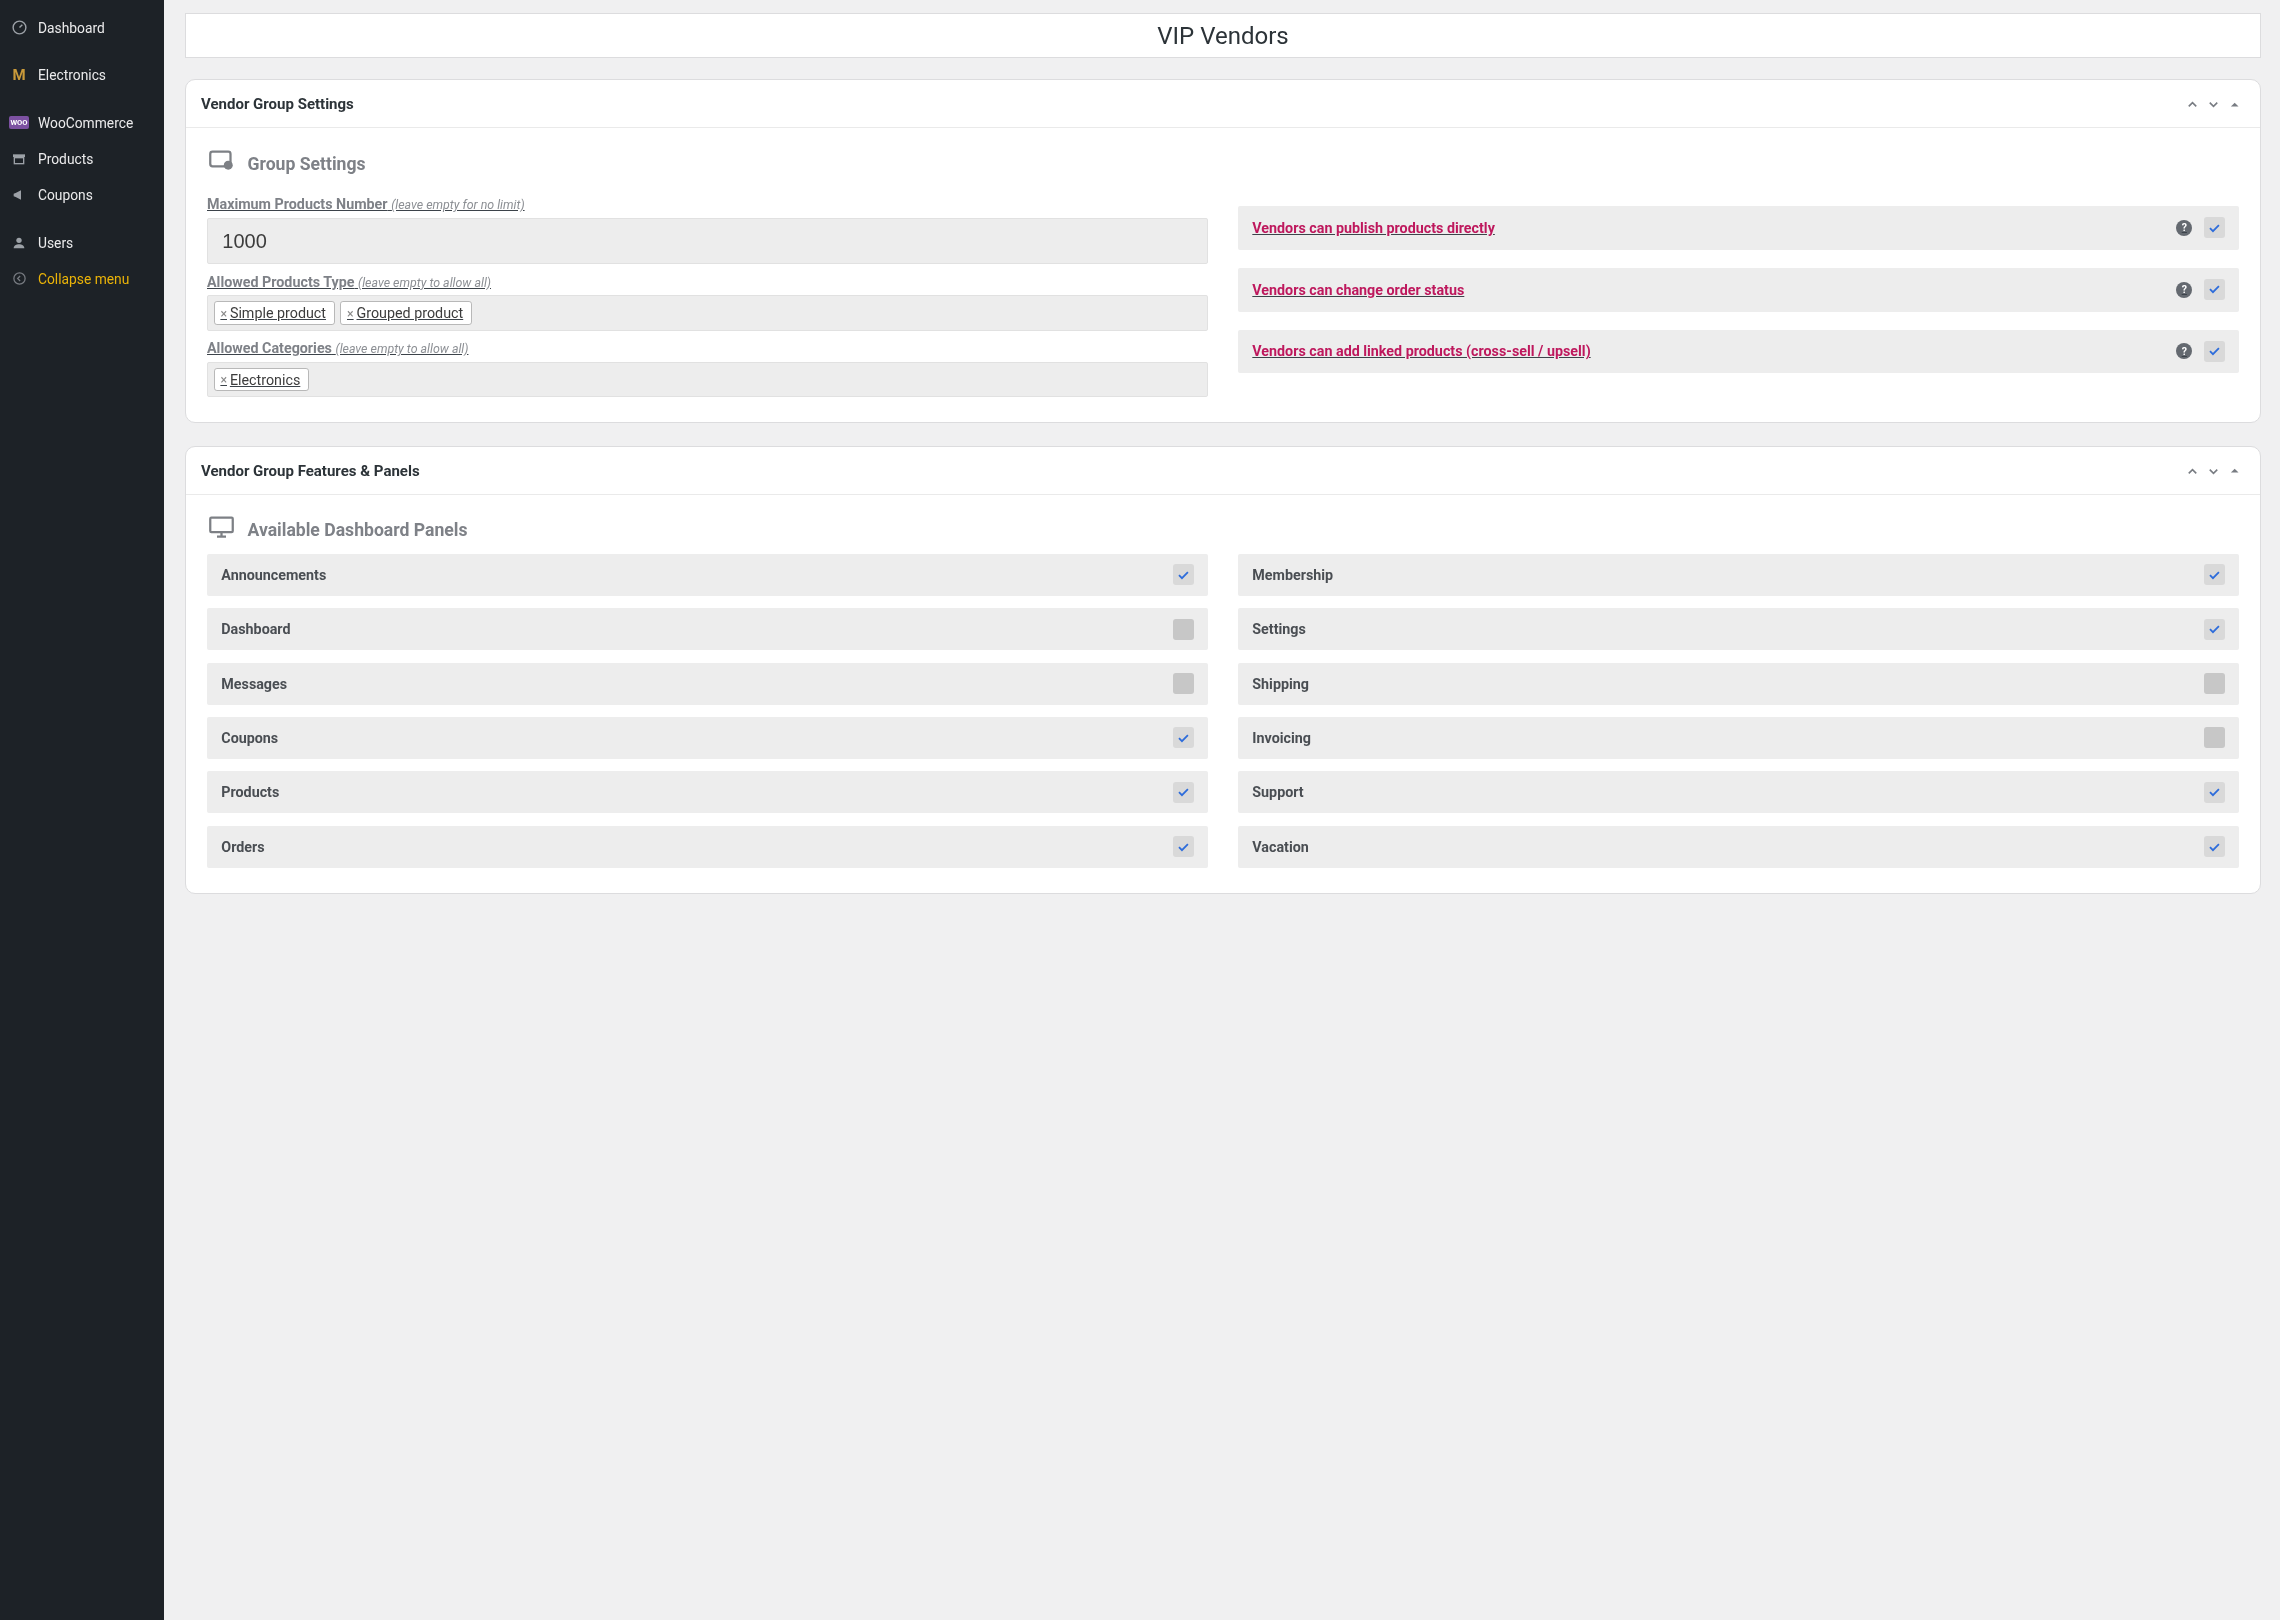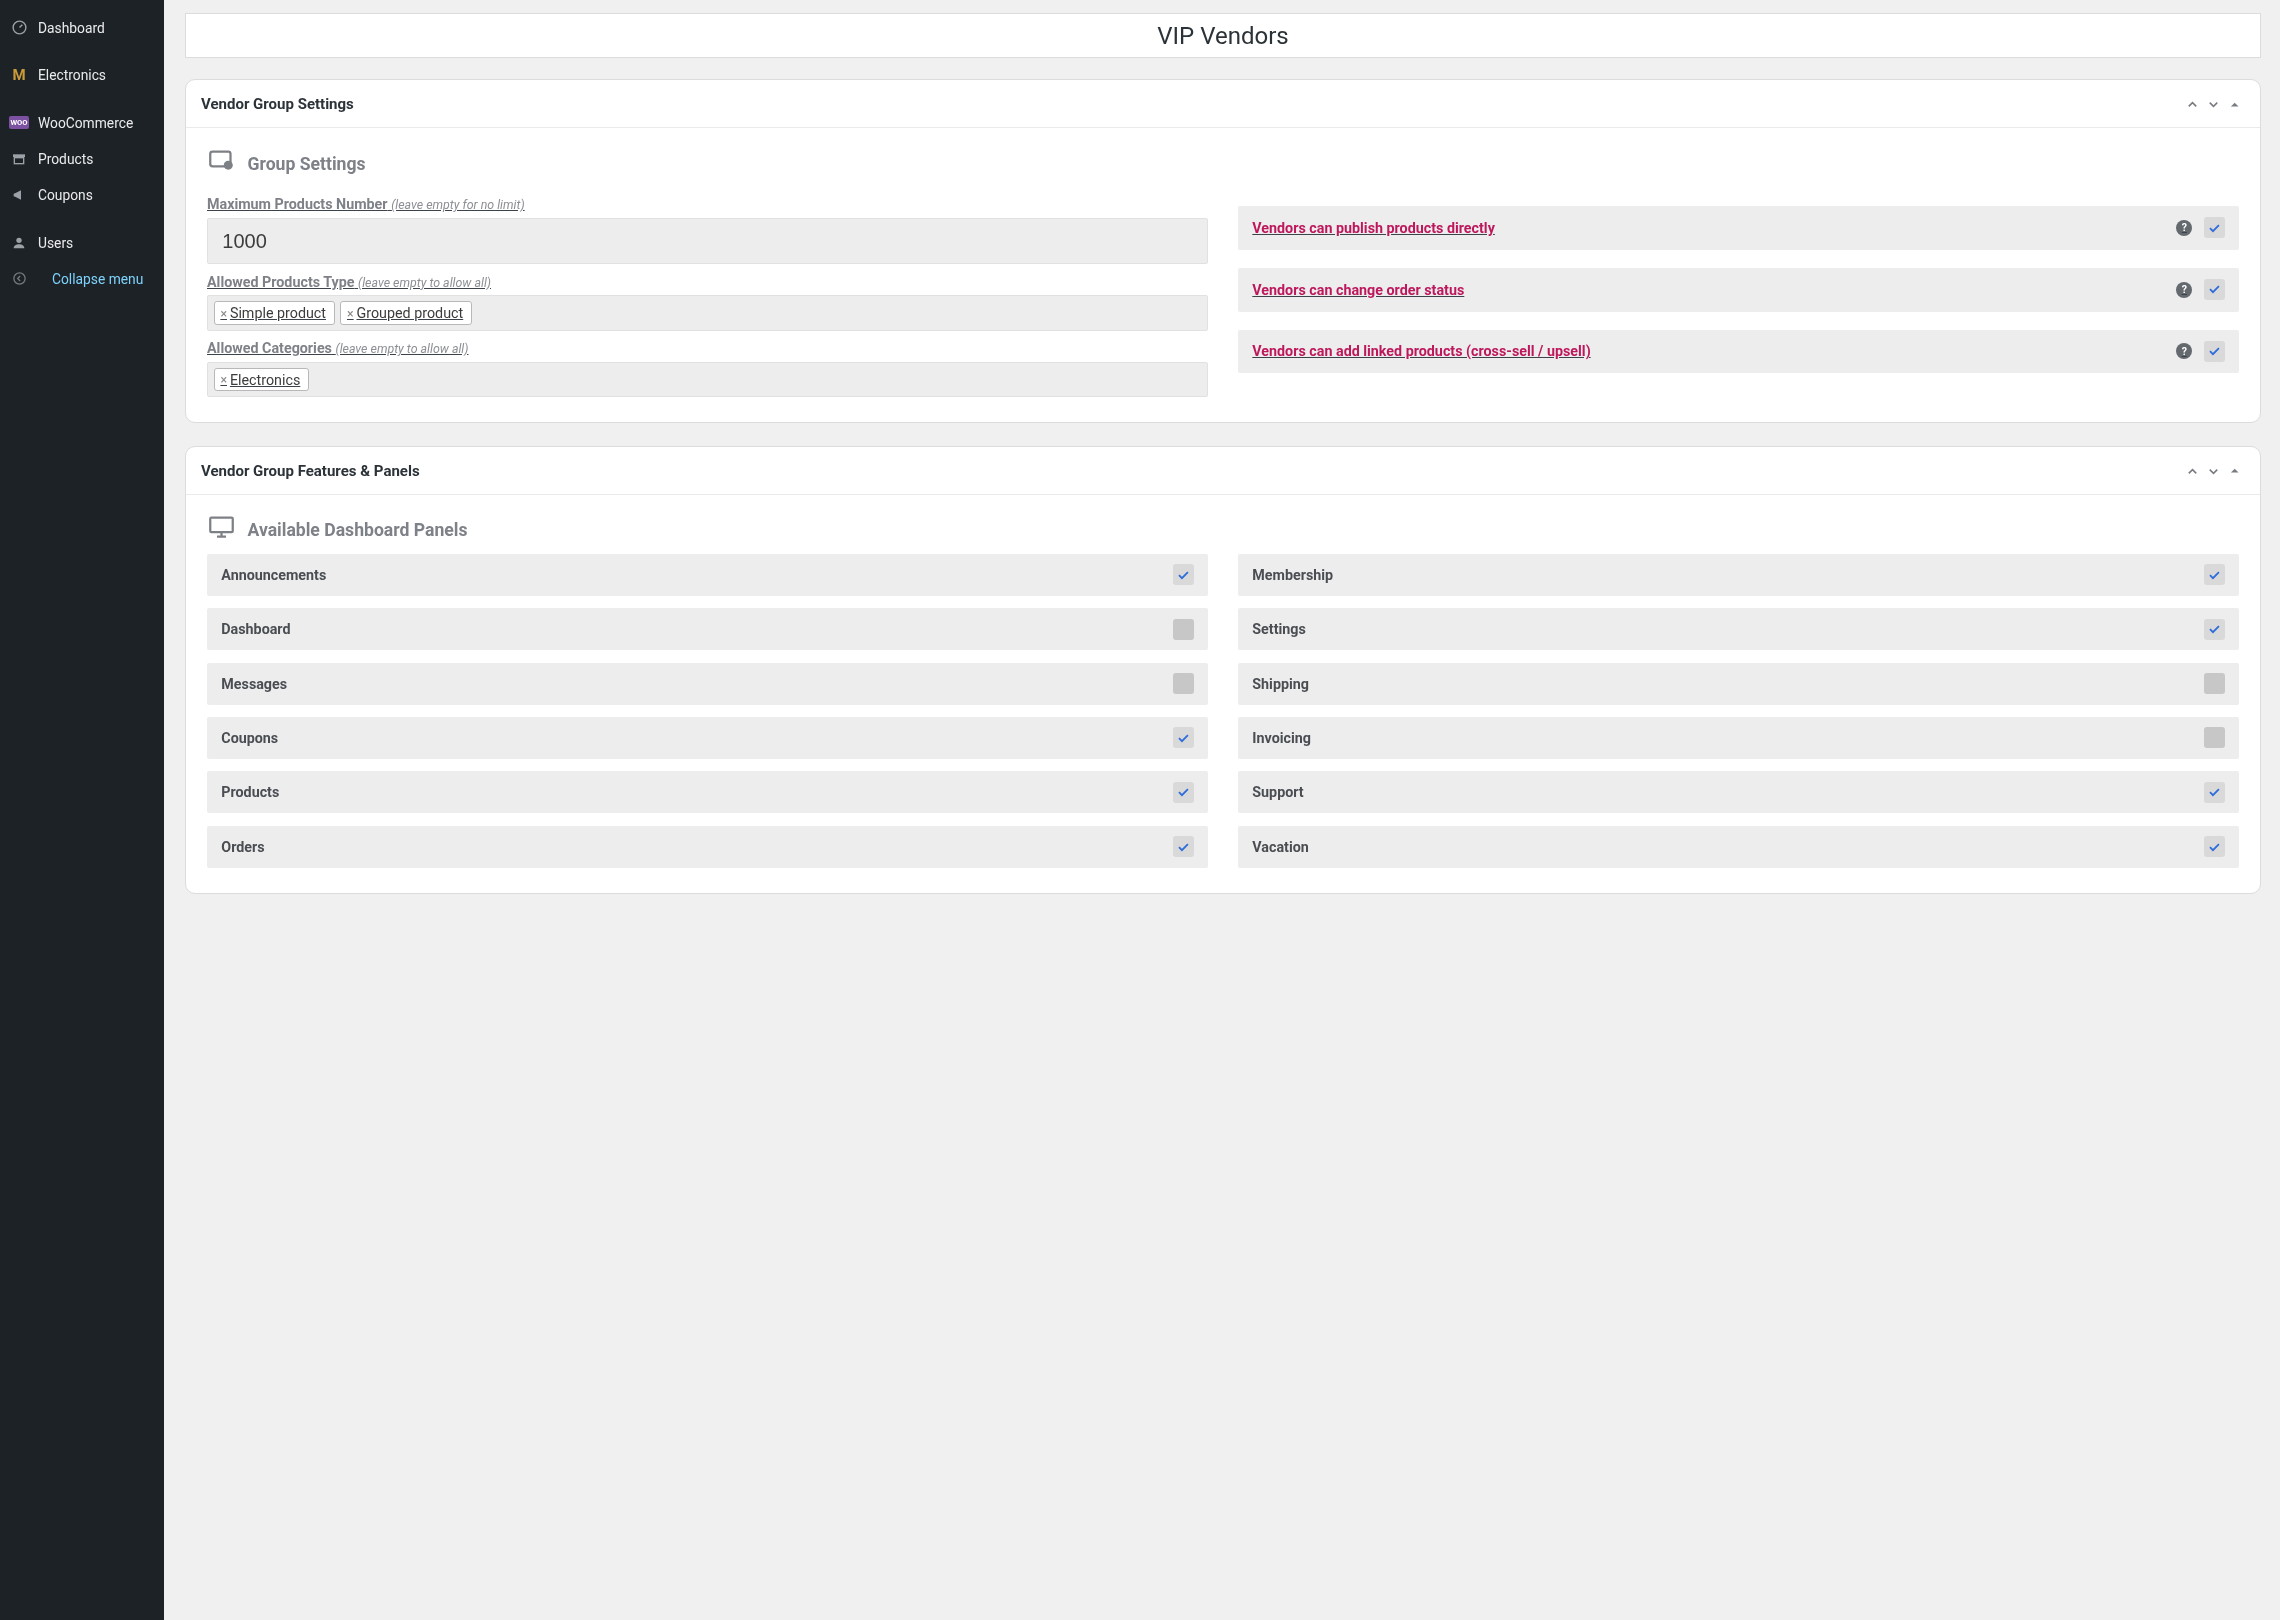--- a/index.html
+++ b/index.html
@@ -32,21 +32,21 @@
   .sidebar-item .sb-icon {
     width: 19px;
     height: 19px;
     display: inline-flex;
     align-items: center;
     justify-content: center;
     color: #9ca1a7;
     font-size: 15px;
   }
   .sidebar-item.collapse .sb-icon { color: #787c82; }
-  .sidebar-item.collapse span:last-child { color: #7dd3fc; margin-left: 14px; }
+  .sidebar-item.collapse span:last-child { color: #eab308; }
 
   
   .main {
     flex: 1;
     padding: 13.3px 19px 19px 21px;
   }
   .title-box {
     background: #fff;
     border: 1px solid #dcdcde;
     padding: 7.6px 13.3px;

